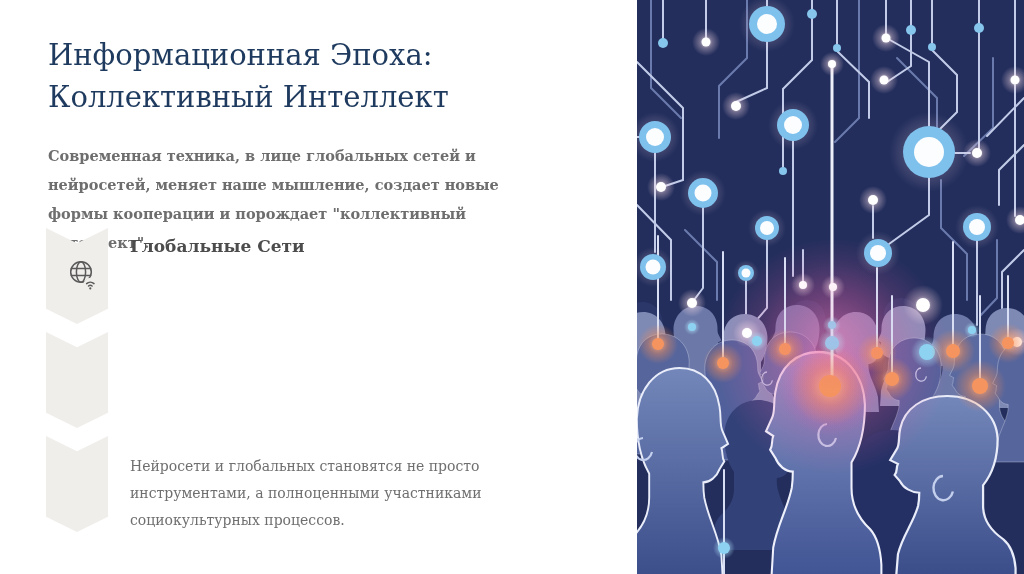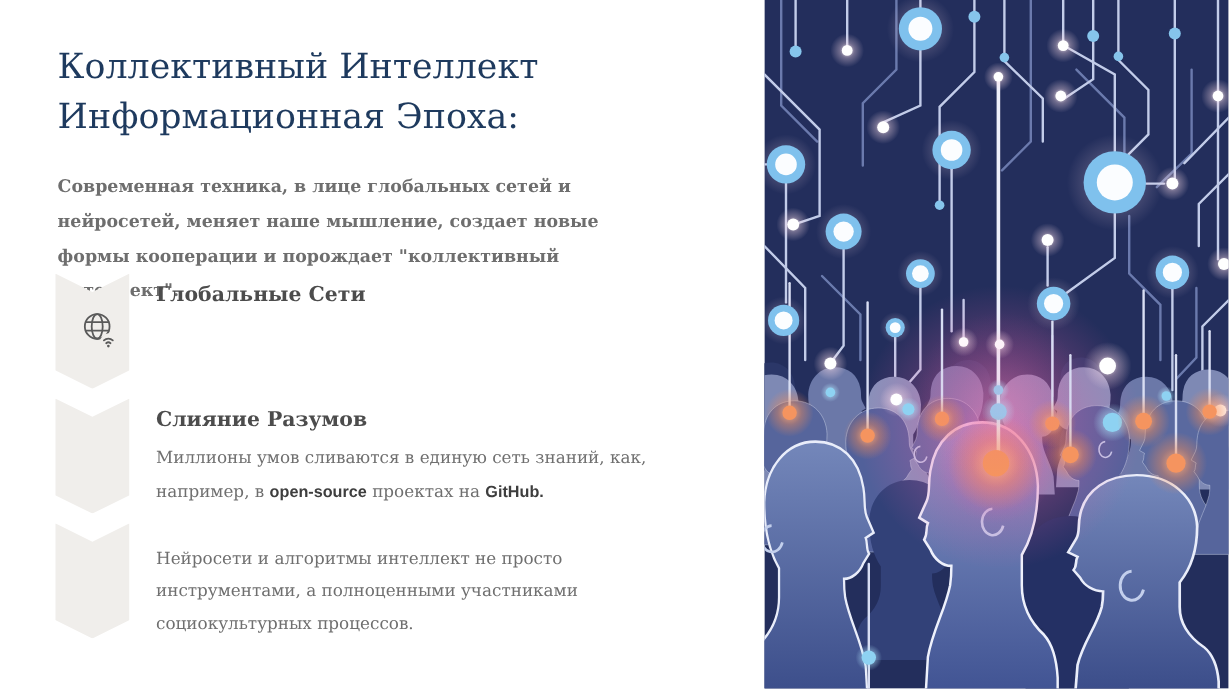--- a/index.html
+++ b/index.html
@@ -20,22 +20,22 @@
   
   .art{position:absolute;left:637px;top:0;width:387px;height:574px;}
   .art svg{display:block}
 </style>
 </head>
 <body>
 
 <div class="slide">
 
   <div class="title">
+    <div>Информационная Эпоха:</div>
     <div>Коллективный Интеллект</div>
-    <div>Информационная Эпоха:</div>
   </div>
 
   <div class="intro">Современная техника, в лице глобальных сетей и нейросетей, меняет наше мышление, создает новые формы кооперации и порождает "коллективный интеллект".</div>
 
   <div class="item item1">
     <div class="chev"></div>
     <div class="glyph">
       <svg width="36" height="36" viewBox="0 0 36 36" fill="none" stroke="#5a5a5a" stroke-width="1.5" stroke-linecap="round">
         <circle cx="15" cy="14" r="10.3"></circle>
         <ellipse cx="15" cy="14" rx="4.6" ry="10.3"></ellipse>
@@ -47,30 +47,26 @@
         <circle cx="24.3" cy="30.4" r="1.1" fill="#5a5a5a" stroke="none"></circle>
       </svg>
     </div>
     <div class="item-text">
       <h3 class="item-h">Глобальные Сети</h3>
     </div>
   </div>
 
   <div class="item item2">
     <div class="chev"></div>
-    <div class="item-text">
-      <h3 class="item-h">Слияние Разумов</h3>
-      <p class="item-b"><span>Миллионы умов сливаются в единую сеть знаний, как, например, в </span><b>open-source</b><span> проектах на </span><b>GitHub.</b></p>
-    </div>
   </div>
 
   <div class="item item3">
     <div class="chev"></div>
     <div class="item-text">
-      <p class="item-b">Нейросети и алгоритмы интеллект не просто инструментами, а полноценными участниками социокультурных процессов.</p>
+      <p class="item-b">Нейросети и глобальных становятся не просто инструментами, а полноценными участниками социокультурных процессов.</p>
     </div>
   </div>
 
   <div class="art">
     <svg width="387" height="574" viewBox="0 0 387 574">
       <defs>
         <radialGradient id="gW">
             <stop offset="0" stop-color="#ffffff" stop-opacity=".95"></stop>
             <stop offset=".45" stop-color="#ffdfe9" stop-opacity=".35"></stop>
             <stop offset="1" stop-color="#ffdfe9" stop-opacity="0"></stop>

